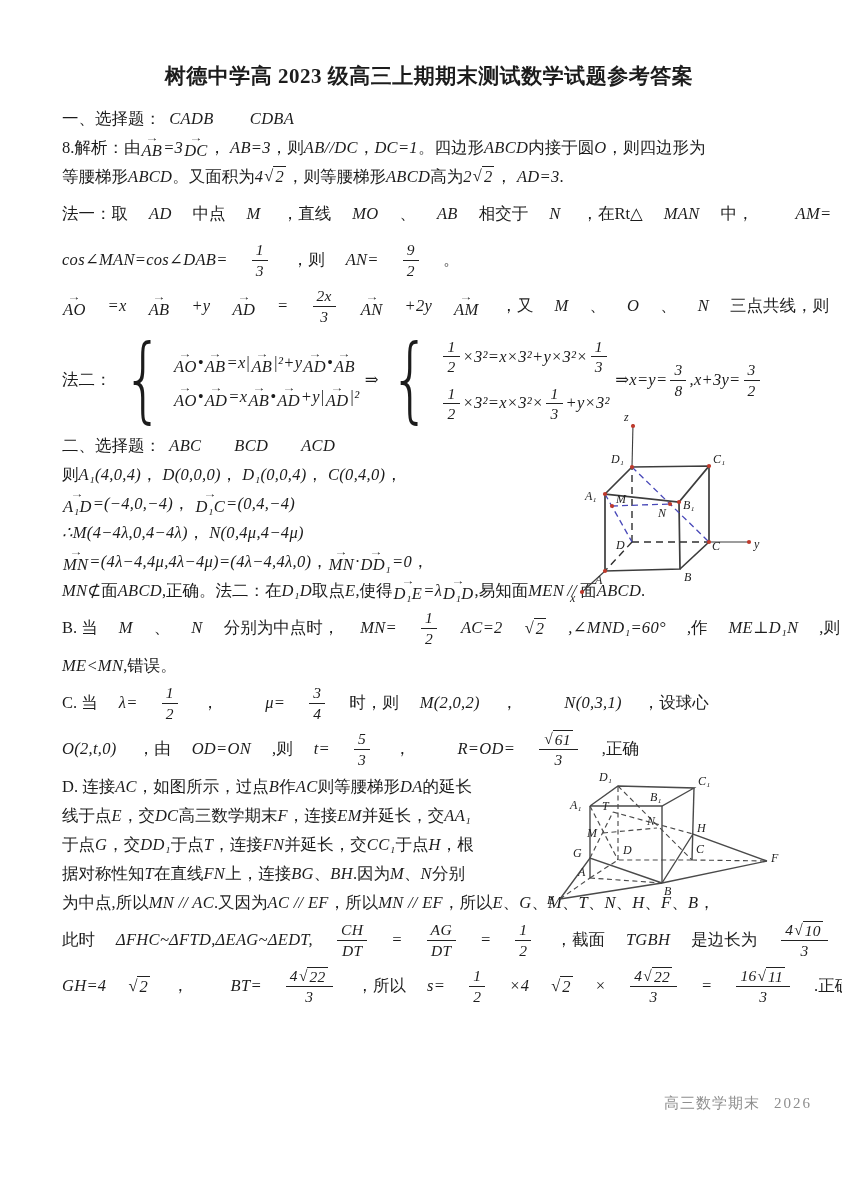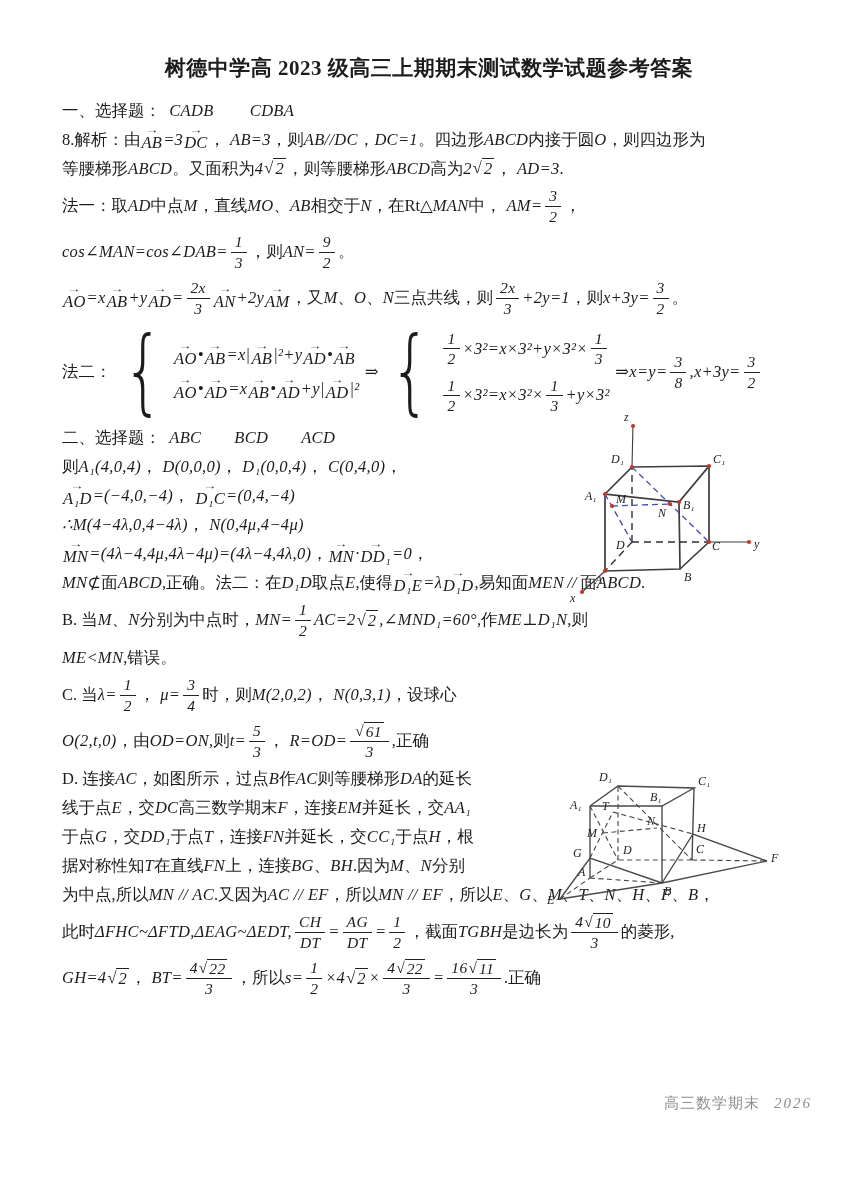--- a/index.html
+++ b/index.html
@@ -1,24 +1,24 @@
 <!DOCTYPE html>
 <html><head>
 <meta charset="utf-8">
 <style>
   html,body{margin:0;padding:0;}
   body{
     width:842px;height:1190px;background:#ffffff;position:relative;overflow:hidden;
     font-family:"Liberation Serif","DejaVu Serif",serif;color:#1c1c1c;font-size:16.5px;
   }
-  .page{position:absolute;inset:0;padding:54px 46px 0 62px;box-sizing:border-box;}
+  .page{position:absolute;inset:0;padding:54px 46px 0 62px;box-sizing:border-box;margin-top:8px;}
   h1.title{font-size:21px;font-weight:bold;text-align:center;margin:0 0 14px 0;letter-spacing:.5px;}
   .block{margin:0;}
   .tline{display:flex;align-items:center;min-height:29px;white-space:pre;}
-  .tline.tall{min-height:46px;}
+  .tline.tall{min-height:46px;gap:21px;}
   .tline.xtall{min-height:98px;margin:2px 0;}
   .cn{white-space:pre;font-style:normal;}
   .bold{font-weight:normal;}
   .math{font-style:italic;white-space:pre;letter-spacing:.3px;}
   .gap{display:inline-block;}
   .vec{display:inline-flex;flex-direction:column;align-items:center;line-height:1;margin:0 1px;}
   .vec-arrow{font-style:normal;font-size:10px;line-height:.55;height:7px;transform:scaleX(1.35);}
   .vec .math{line-height:1.05;}
   .frac{display:inline-flex;flex-direction:column;align-items:center;margin:0 3px;font-size:.94em;line-height:1.12;vertical-align:middle;}
   .num{border-bottom:1.3px solid #222;padding:0 4px 1px 4px;display:inline-flex;align-items:center;}
@@ -28,21 +28,21 @@
   .rad{border-top:1.2px solid #222;padding:0 2px;font-style:italic;display:inline-flex;}
   .sys{display:inline-flex;align-items:center;margin:0 2px;}
   .brace{display:inline-block;font-family:"DejaVu Sans",sans-serif;font-weight:100;font-size:92px;line-height:.8;font-style:normal;transform:scaleX(.7);margin-right:1px;}
   .sys-col{display:inline-flex;flex-direction:column;row-gap:9px;}
   .sys-row{display:flex;align-items:center;}
   .figure{position:absolute;pointer-events:none;}
   #fig1{left:550px;top:402px;}
   #fig2{left:543px;top:764px;}
   .fig-label{font-style:italic;font-size:12px;fill:#232323;font-family:"Liberation Serif","DejaVu Serif",serif;}
   .footer{position:absolute;top:1094px;right:30px;color:#8e8e8e;font-size:15px;letter-spacing:1px;}
-  .footer .footer-num{margin-left:14px;letter-spacing:2px;font-style:italic;}
+  .footer .footer-num{margin-left:14px;letter-spacing:2px;}
 </style>
 </head>
 <body>
 
 <div class="page">
   <h1 class="title">树德中学高 2023 级高三上期期末测试数学试题参考答案</h1>
   <main id="doc">
       <div class="block">
         <div class="tline"><span class="cn bold">一、选择题：</span><span class="gap" style="width: 0.5em;"></span><span class="math">CADB</span><span class="gap" style="width: 2.2em;"></span><span class="math">CDBA</span></div>
       </div>

